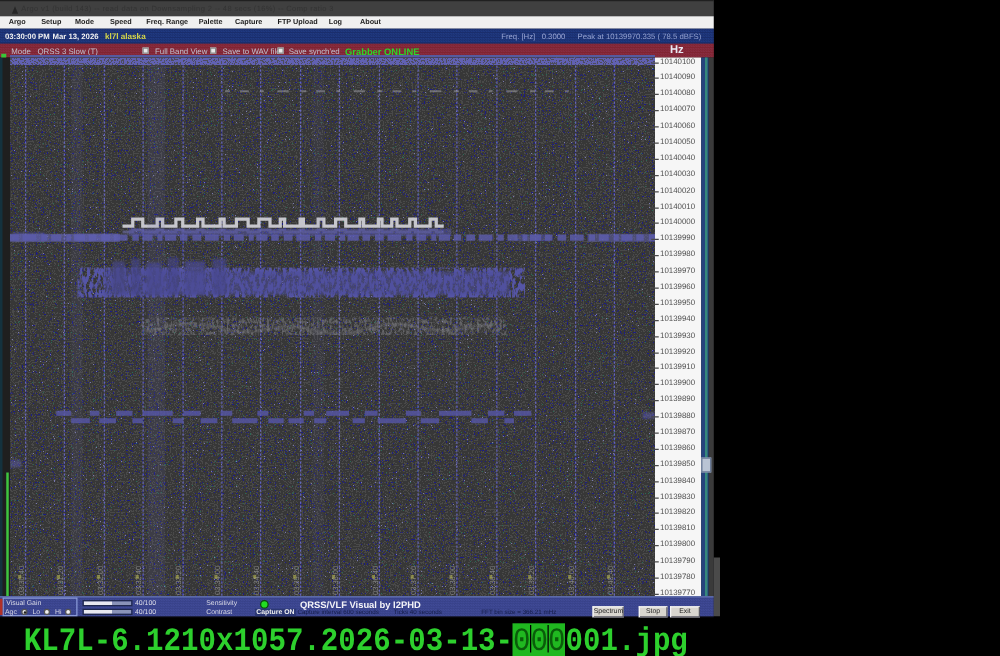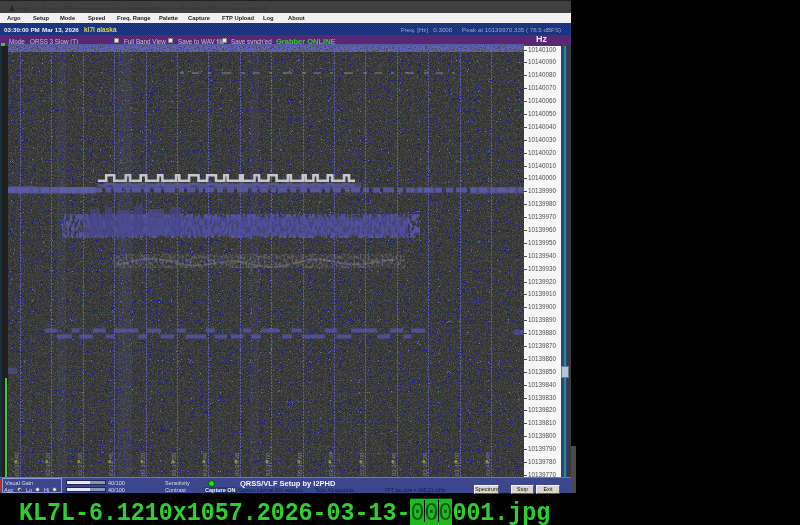--- a/index.html
+++ b/index.html
@@ -6,21 +6,21 @@
   *{box-sizing:border-box;}
   body{font-family:"Liberation Sans",sans-serif;}
   .abs{position:absolute;}
   #win{position:absolute;left:0;top:0;width:571px;height:494px;background:#0c0c14;}
   #titlebar{position:absolute;left:0;top:0;width:571px;height:13px;background:#404040;border-top:1px solid #202020;}
   #title-text{position:absolute;left:17px;top:3.5px;font-size:6px;color:#333333;letter-spacing:0.3px;}
   #menubar{position:absolute;left:0;top:13px;width:571px;height:10px;background:#f0f0f0;}
   .mi{position:absolute;top:2px;font-size:5.8px;color:#1c1c1c;font-weight:bold;}
   #infobar{position:absolute;left:0;top:23px;width:571px;height:12px;background:#1e3272;}
   #infobar:before{content:"";position:absolute;left:0;top:0;width:100%;height:100%;background:conic-gradient(#24459a 25%,#142a66 25% 50%,#24459a 50% 75%,#142a66 75%);background-size:2px 2px;opacity:0.45;}
-  #toolbar{position:absolute;left:0;top:35px;width:571px;height:11px;background:#701a75;}
+  #toolbar{position:absolute;left:0;top:35px;width:571px;height:11px;background:#b91c1c;}
   #toolbar:before{content:"";position:absolute;left:0;top:0;width:100%;height:100%;background:conic-gradient(#42497e 25%,#2a3050 25% 50%,#42497e 50% 75%,#2a3050 75%);background-size:2px 2px;opacity:0.4;}
   .tb{position:absolute;font-size:6.3px;color:#c2c2ce;top:2.5px;}
   .cb{position:absolute;top:3px;width:5px;height:5px;background:#e8e8e8;border:1px solid #888;}
   #leftcol{position:absolute;left:0;top:46px;width:8px;height:431px;background:#1f1f1f;}
   #scale{position:absolute;left:524px;top:46px;width:37px;height:431px;background:#f6f6f6;}
   .sl{position:absolute;left:4px;font-size:6.3px;color:#4e4e4e;white-space:nowrap;}
   .tick{position:absolute;left:-3px;width:6px;height:1px;background:#4a4a4a;}
   #sbar{position:absolute;left:561px;top:46px;width:6px;height:431px;background:#26447e;}
   #botpanel{position:absolute;left:0;top:477px;width:571px;height:16px;background:#3c4690;border-top:1px solid #6a7ab8;}
   #botpanel:before{content:"";position:absolute;left:0;top:0;width:100%;height:100%;background:conic-gradient(#4852a2 25%,#303a7e 25% 50%,#4852a2 50% 75%,#303a7e 75%);background-size:2px 2px;opacity:0.4;}
@@ -336,21 +336,21 @@
     <div class="abs" style="left:52px;top:9px;width:5px;height:5px;border-radius:50%;background:#f0f0f0;border:1px solid #555;"></div>
     <div class="abs" style="left:66px;top:2px;width:40px;height:5px;background:linear-gradient(90deg,#e8e8f0 0 60%,#8a93b8 60%);border:1px solid #20284f;"></div>
     <div class="abs" style="left:66px;top:9px;width:40px;height:5px;background:linear-gradient(90deg,#e8e8f0 0 60%,#8a93b8 60%);border:1px solid #20284f;"></div>
     <div class="bp" style="left:108px;top:2px">40/100</div>
     <div class="bp" style="left:108px;top:9px">40/100</div>
     <div class="bp" style="left:165px;top:2px">Sensitivity</div>
     <div class="bp" style="left:165px;top:9px">Contrast</div>
     <div class="abs" style="left:208px;top:2px;width:7px;height:7px;border-radius:50%;background:#22dd22;border:1px solid #0a4a0a;"></div>
     <div class="bp" style="left:204px;top:9px;font-weight:bold;color:#f0f0f0;background:#2c3874;padding:0 1px;">Capture ON</div>
     <div class="bpd" style="left:238px;top:9px">Capture interval 600 seconds</div>
-    <div class="bp" style="left:240px;top:1px;font-size:7.5px;font-weight:bold;color:#f4f4f8;">QRSS/VLF Setup by I2PHD</div>
+    <div class="bp" style="left:240px;top:1px;font-size:7.5px;font-weight:bold;color:#f4f4f8;">QRSS/VLF Visual by I2PHD</div>
     <div class="bpd" style="left:315px;top:9px">Ticks 40 seconds</div>
     <div class="bpd" style="left:385px;top:9px">FFT bin size = 366.21 mHz</div>
     <div class="btn" style="left:474px;width:25px;">Spectrum</div>
     <div class="btn" style="left:511px;width:23px;">Stop</div>
     <div class="btn" style="left:536px;width:24px;">Exit</div>
   </div>
 </div>
 <div class="abs" style="left:571px;top:446px;width:5px;height:47px;background:#4a4a4a;"></div>
 <div class="abs" style="left:423.5px;top:500px;width:1.5px;height:22px;background:#000;z-index:9"></div>
 <div class="abs" style="left:437.5px;top:500px;width:1.5px;height:22px;background:#000;z-index:9"></div>

